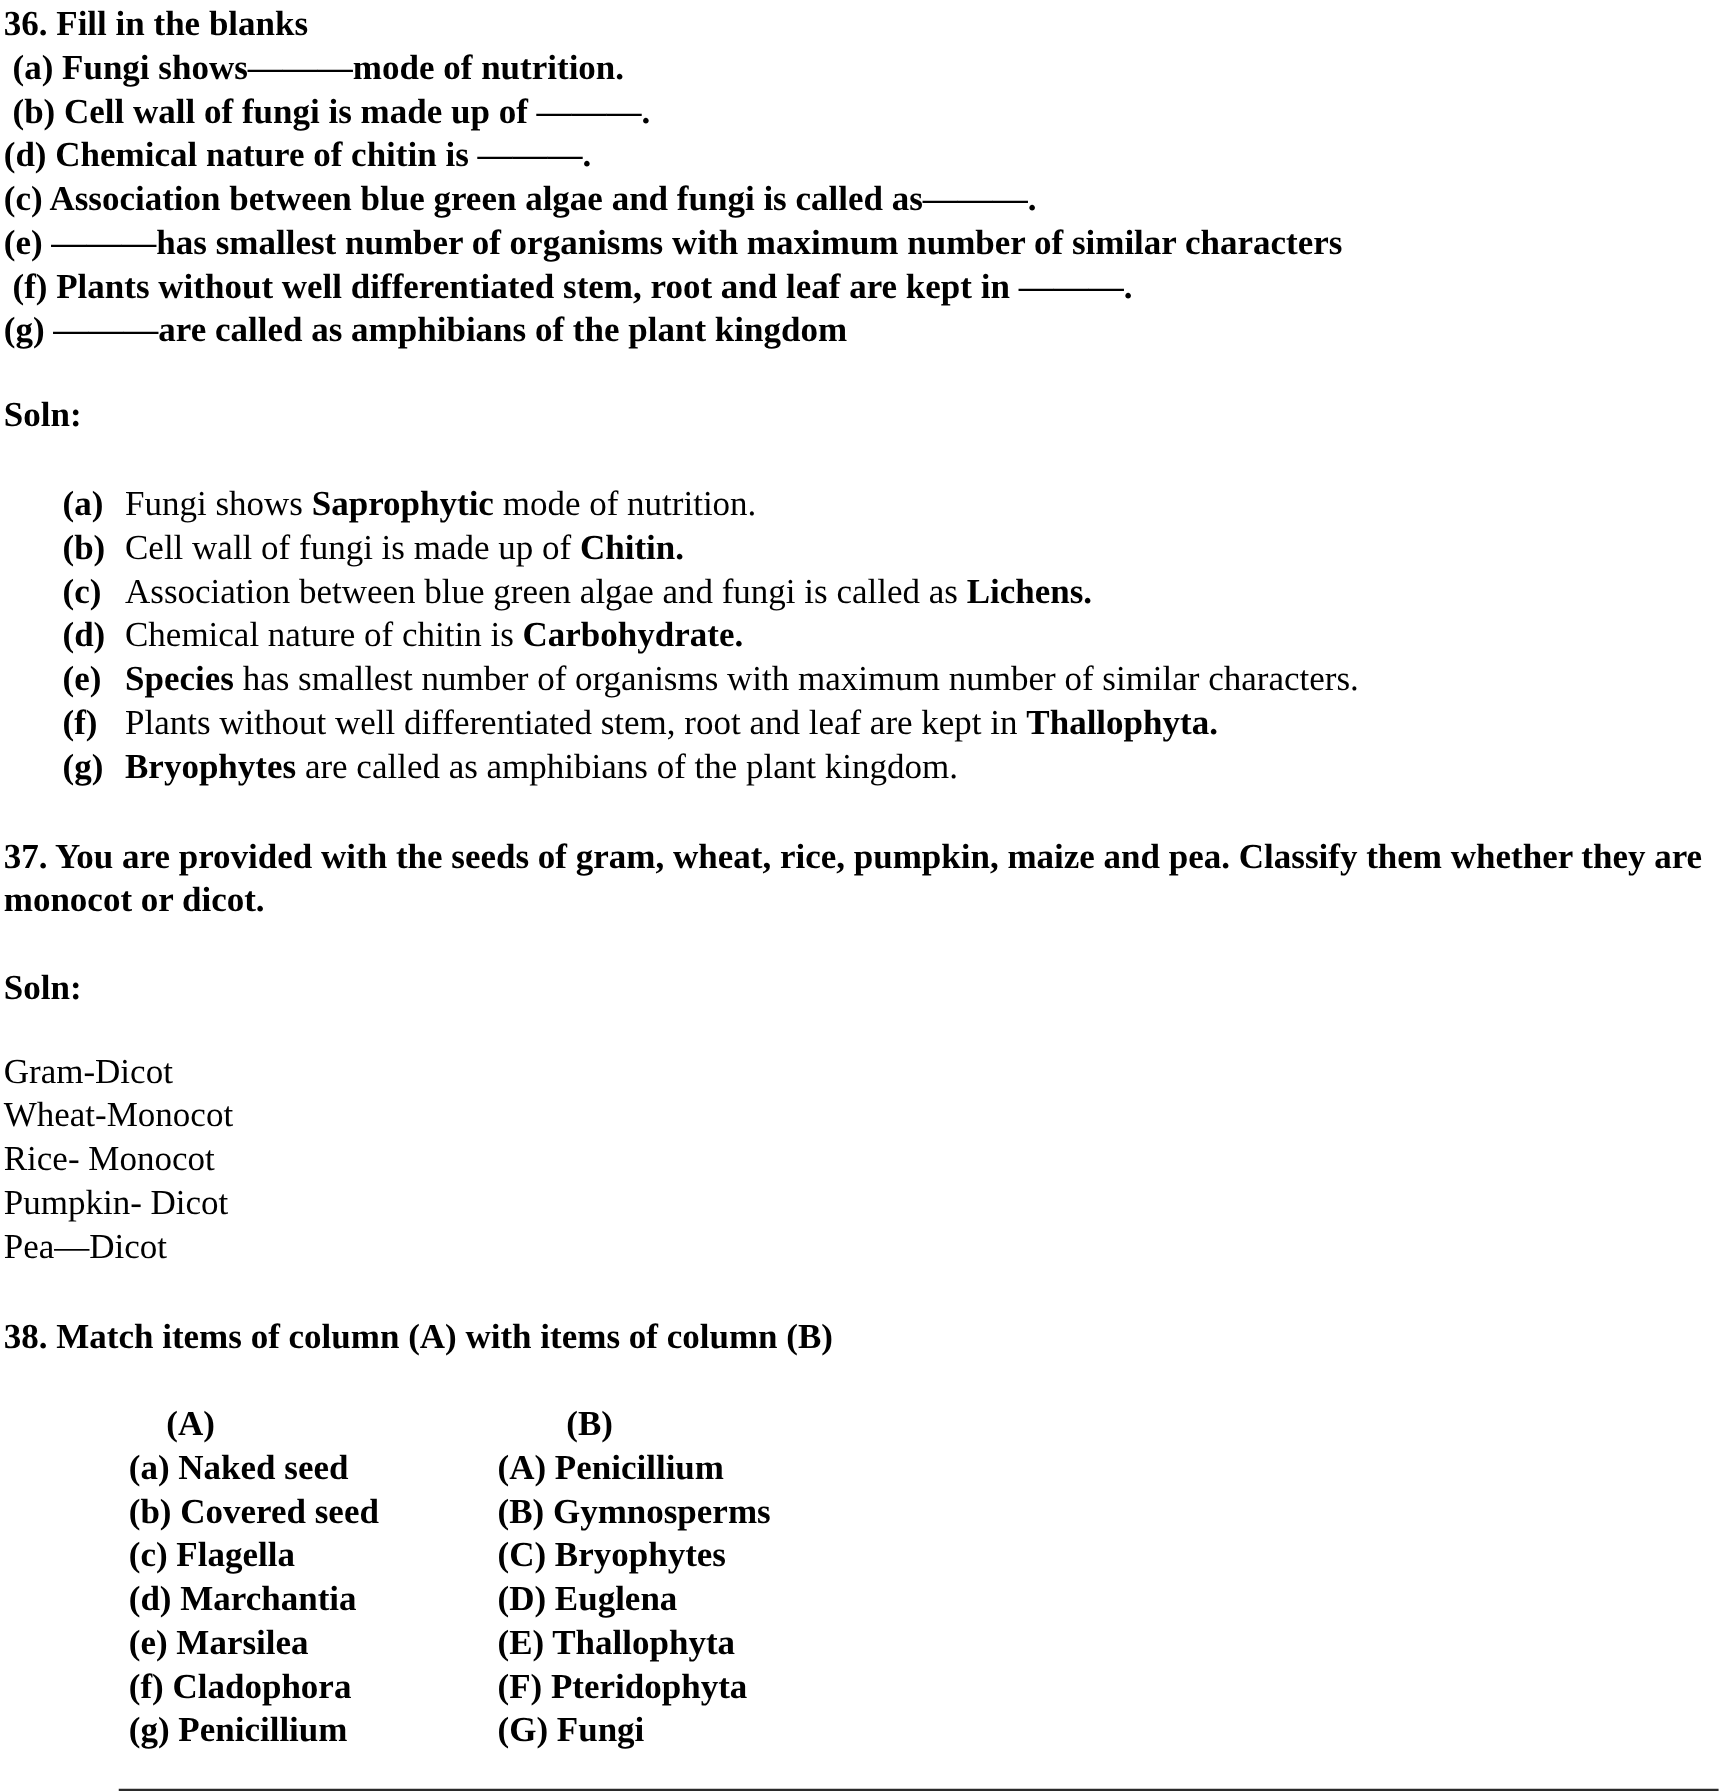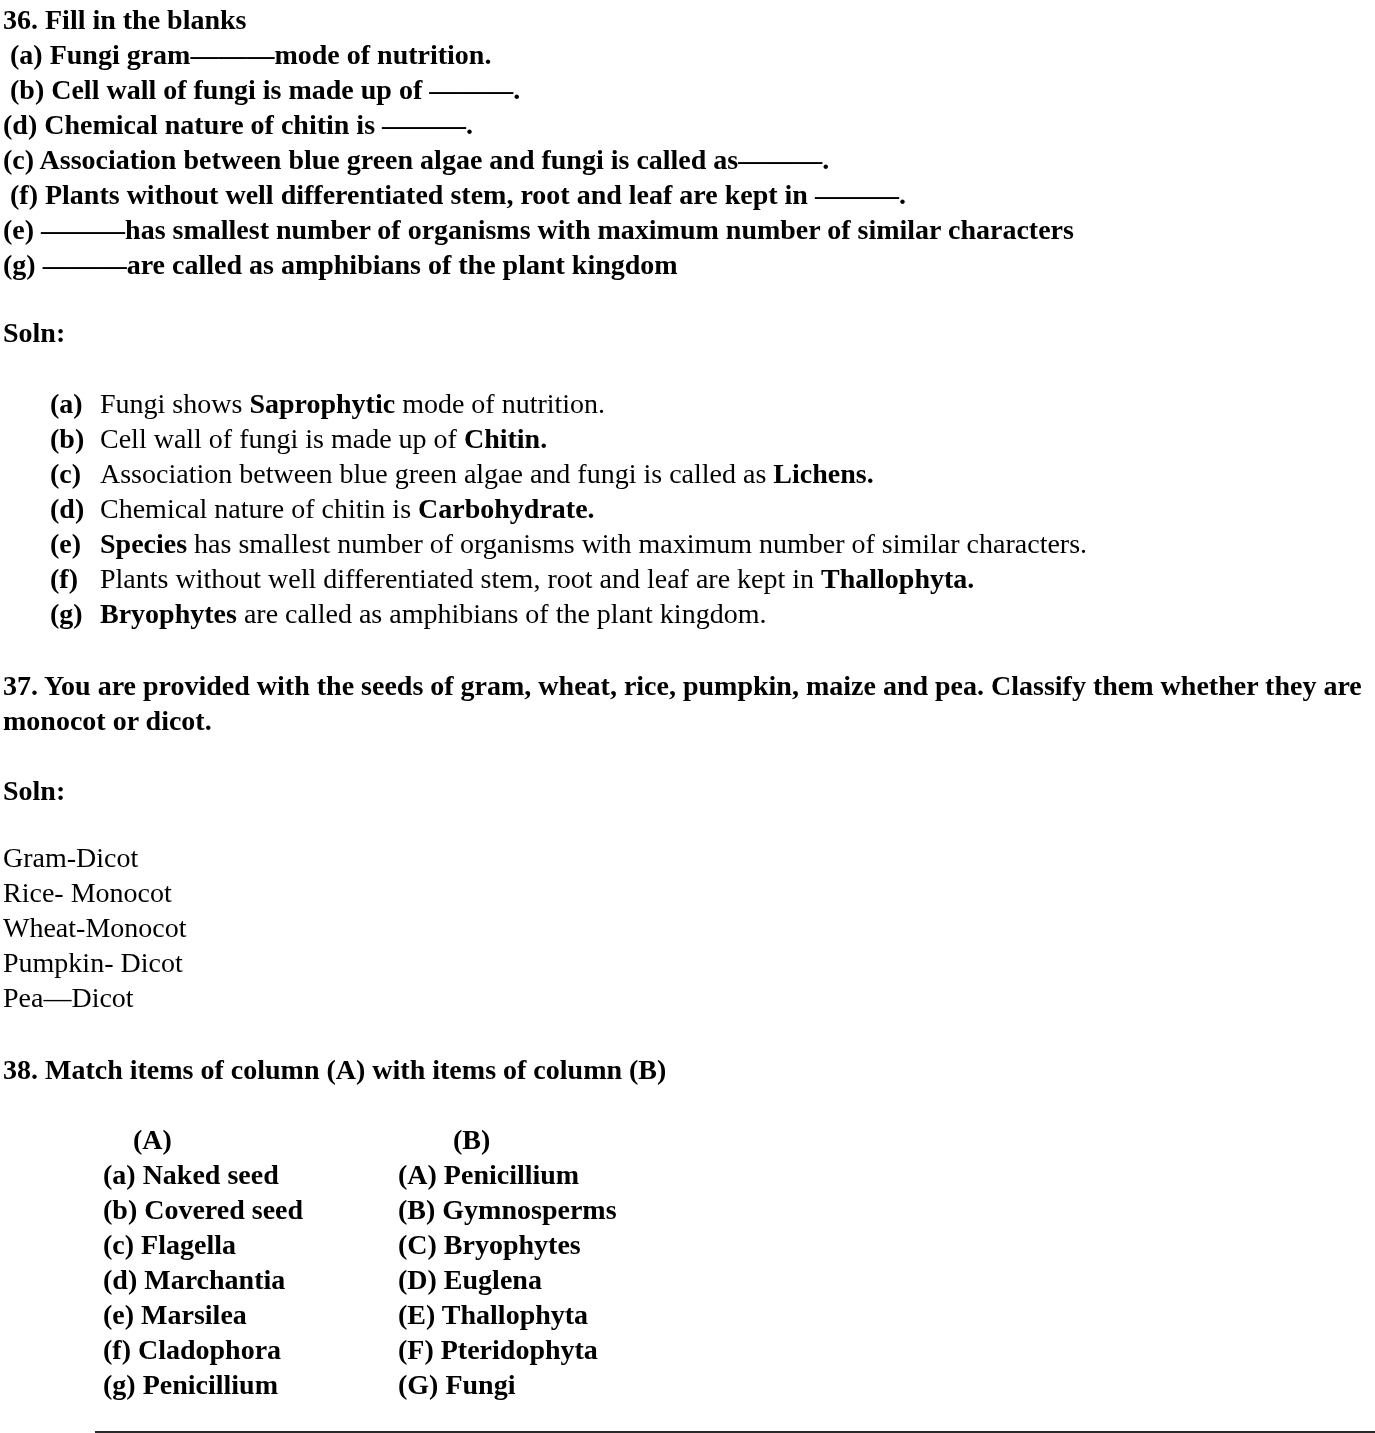--- a/index.html
+++ b/index.html
@@ -51,26 +51,26 @@
     right: 0;
     border-top: 2px solid #2a2a2a;
   }
 </style>
 </head>
 <body>
 
 <div class="q-title">36. Fill in the blanks</div>
 
 <div>
-  <div class="blank-line"> (a) Fungi gram———mode of nutrition.</div>
+  <div class="blank-line"> (a) Fungi shows———mode of nutrition.</div>
   <div class="blank-line"> (b) Cell wall of fungi is made up of ———.</div>
   <div class="blank-line">(d) Chemical nature of chitin is ———.</div>
   <div class="blank-line">(c) Association between blue green algae and fungi is called as———.</div>
+  <div class="blank-line">(e) ———has smallest number of organisms with maximum number of similar characters</div>
   <div class="blank-line"> (f) Plants without well differentiated stem, root and leaf are kept in ———.</div>
-  <div class="blank-line">(e) ———has smallest number of organisms with maximum number of similar characters</div>
   <div class="blank-line">(g) ———are called as amphibians of the plant kingdom</div>
 </div>
 
 <div class="soln-label first">Soln:</div>
 
 <div class="solutions">
   <div class="soln-item">
       <span class="item-label">(a)</span>
       <span class="item-text"><span>Fungi shows </span><b>Saprophytic</b><span> mode of nutrition.</span></span>
     </div>
@@ -99,22 +99,22 @@
       <span class="item-text"><span></span><b>Bryophytes</b><span> are called as amphibians of the plant kingdom.</span></span>
     </div>
 </div>
 
 <div class="q37-title">37. You are provided with the seeds of gram, wheat, rice, pumpkin, maize and pea. Classify them whether they are monocot or dicot.</div>
 
 <div class="soln-label second">Soln:</div>
 
 <div class="classifications">
   <div>Gram-Dicot</div>
+  <div>Wheat-Monocot</div>
   <div>Rice- Monocot</div>
-  <div>Wheat-Monocot</div>
   <div>Pumpkin- Dicot</div>
   <div>Pea—Dicot</div>
 </div>
 
 <div class="q38-title">38. Match items of column (A) with items of column (B)</div>
 
 <div class="match-table">
   <div class="match-header">
     <span class="col-a">(A)</span>
     <span class="col-b">(B)</span>

